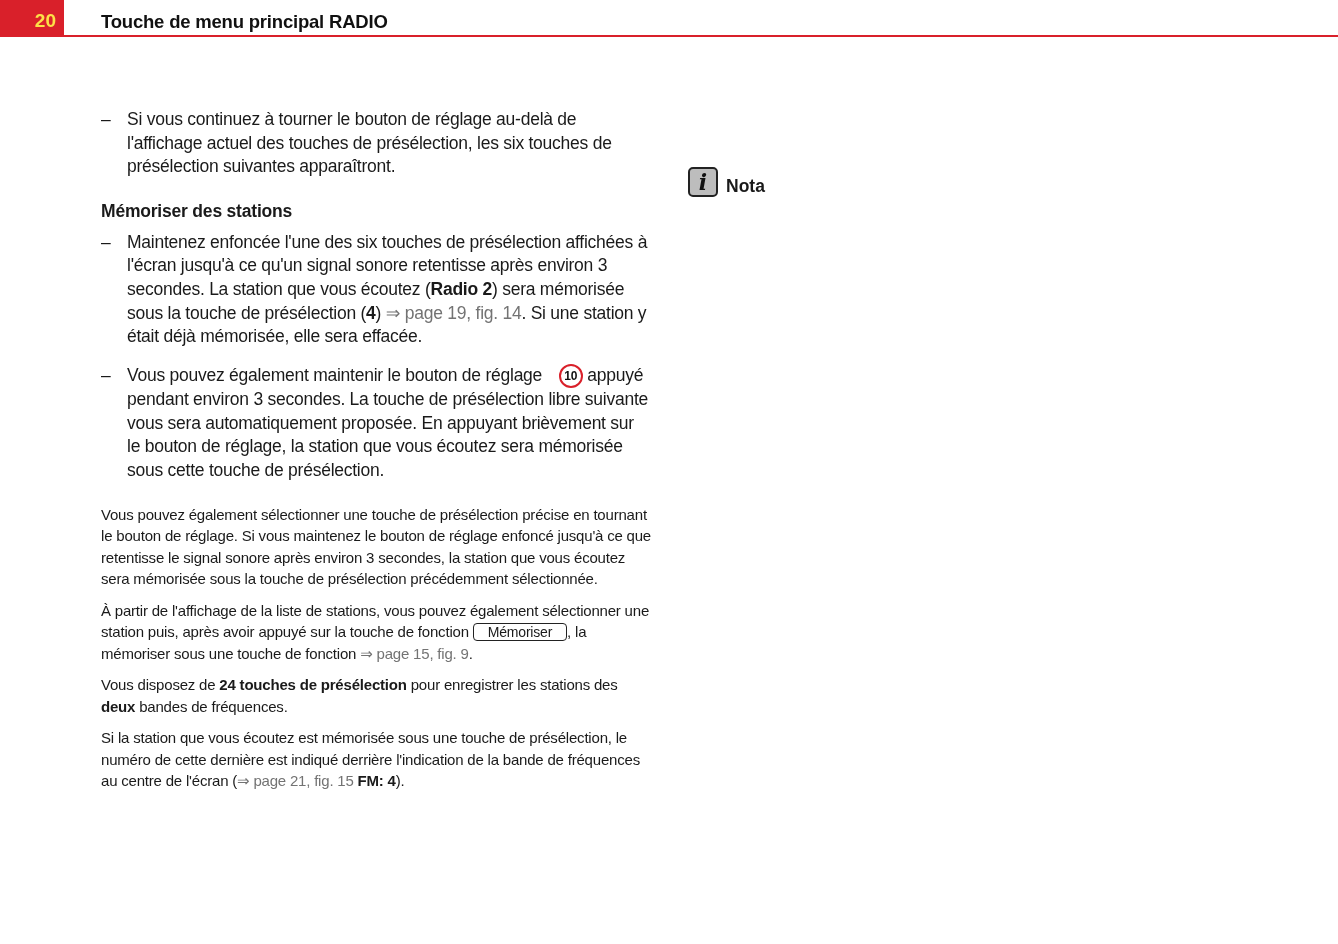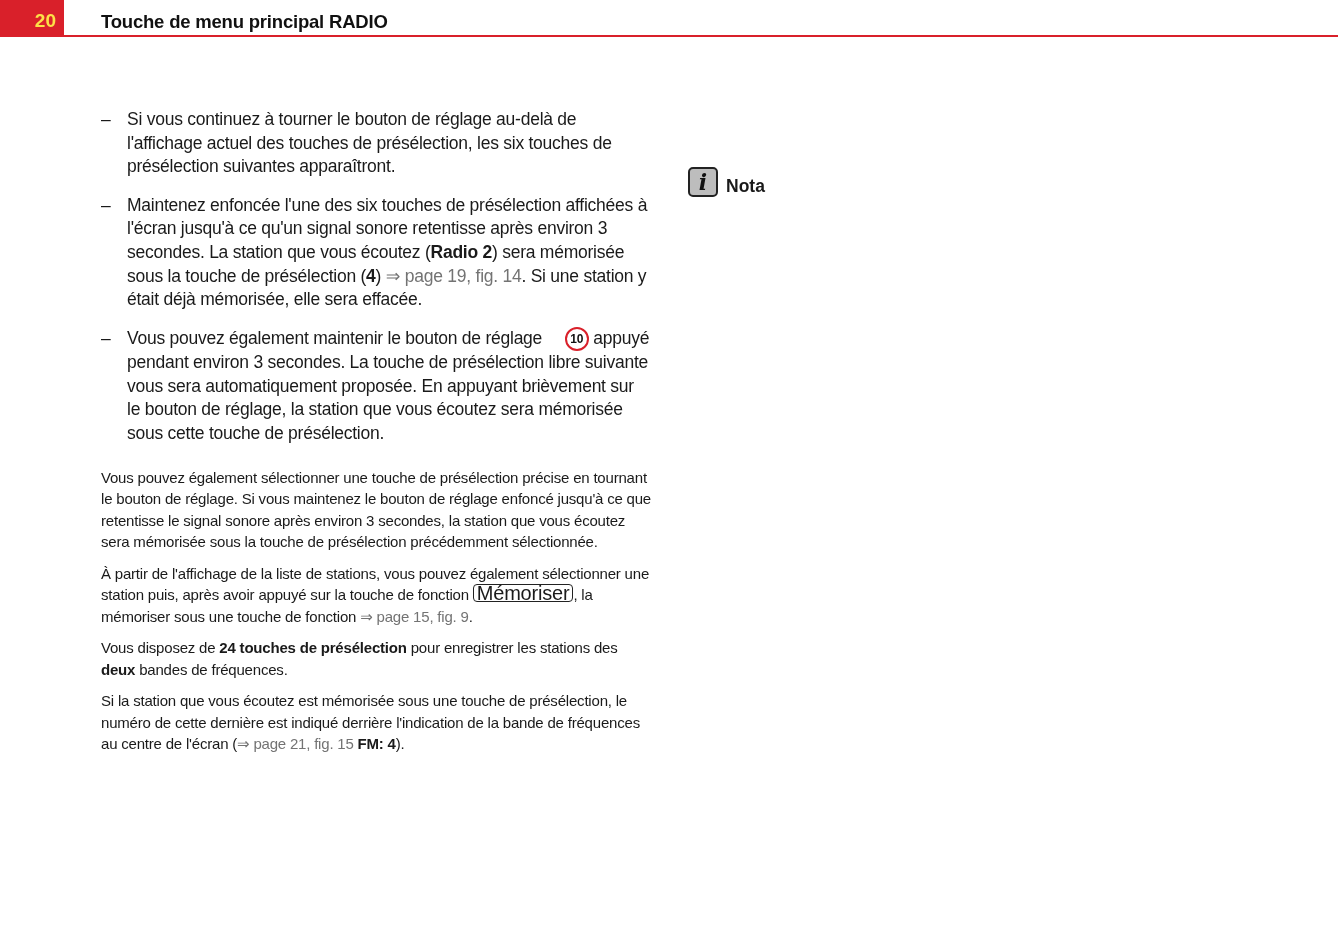--- a/index.html
+++ b/index.html
@@ -40,25 +40,25 @@
   .para {
     font-size: 15px; line-height: 21.5px; letter-spacing: -0.2px;
     margin-bottom: 10px;
   }
   .link { color: #737373; }
   b { font-weight: bold; }
   .circle-num {
     display: inline-block; width: 20px; height: 20px; border: 2px solid #d9202a;
     border-radius: 50%; text-align: center; font-weight: bold; font-size: 12px;
     line-height: 20px; color: #111; vertical-align: middle; box-sizing: content-box;
-    margin-left: 18px;
+    margin-left: 12px;
   }
   .key-box {
     display: inline-block; border: 1px solid #222; border-radius: 4px;
-    padding: 0 3px; font-size: 20px; line-height: 16px;
+    padding: 0 14px; font-size: 14px; line-height: 16px;
   }
   .nota-head { display: flex; align-items: flex-end; margin-top: 22px; }
   .info-icon {
     width: 30px; height: 30px; border: 2px solid #222; border-radius: 5px;
     background: #bdbdbd; box-sizing: border-box;
     display: flex; align-items: center; justify-content: center;
     font-family: "DejaVu Serif", serif; font-style: italic; font-weight: bold;
     font-size: 22px; color: #111;
   }
   .nota-label { font-weight: bold; font-size: 17.5px; margin-left: 8px; margin-top: 46px; }
@@ -76,20 +76,21 @@
 </div>
 <div class="header-rule"></div>
 <div class="header-title">Touche de menu principal RADIO</div>
 
 <div class="col-left">
   <div class="bullet">
     <span class="dash">–</span>
     <span>Si vous continuez à tourner le bouton de réglage au-delà de l'affichage actuel des touches de présélection, les six touches de présélection suivantes apparaîtront.</span>
   </div>
 
+  <div class="subheading">Mémoriser des stations</div>
 
   <div class="bullet">
     <span class="dash">–</span>
     <span>Maintenez enfoncée l'une des six touches de présélection affichées à l'écran jusqu'à ce qu'un signal sonore retentisse après environ 3 secondes. La station que vous écoutez (</span><b>Radio 2</b><span>) sera mémorisée sous la touche de présélection (</span><b>4</b><span>) </span><span class="link">⇒ page 19, fig. 14</span><span>. Si une station y était déjà mémorisée, elle sera effacée.</span>
   </div>
 
   <div class="bullet">
     <span class="dash">–</span>
     <span>Vous pouvez également maintenir le bouton de réglage </span><span class="circle-num">10</span><span> appuyé pendant environ 3 secondes. La touche de présélection libre suivante vous sera automatiquement proposée. En appuyant brièvement sur le bouton de réglage, la station que vous écoutez sera mémorisée sous cette touche de présélection.</span>
   </div>

